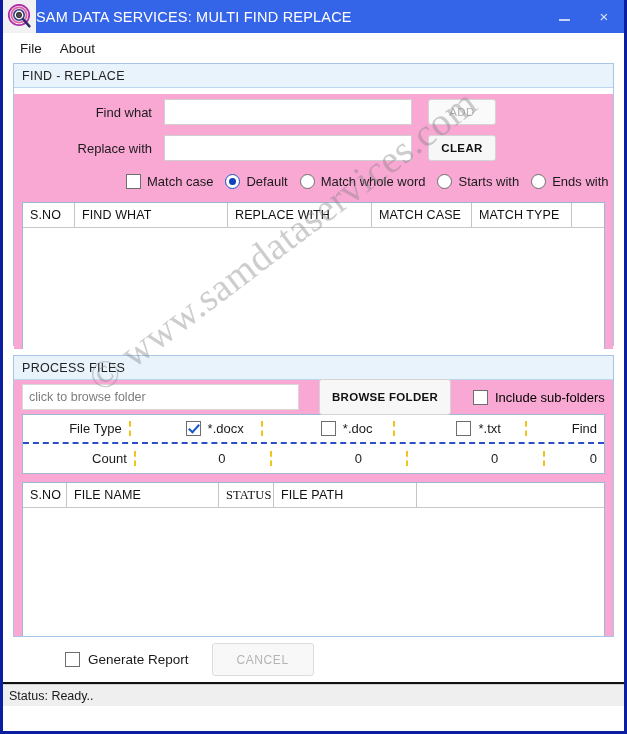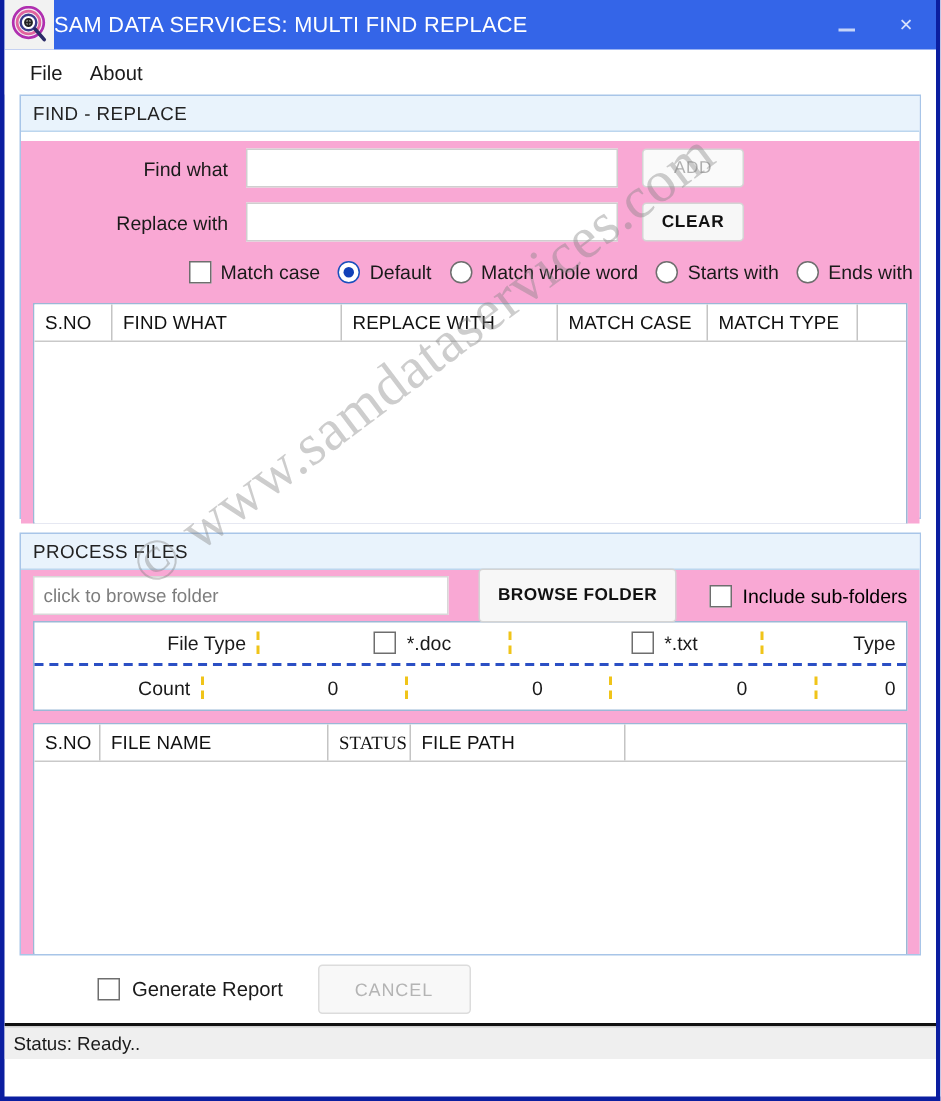--- a/index.html
+++ b/index.html
@@ -451,28 +451,32 @@
         <div class="subfolder-opt">
           <span class="cb"></span>
           <span class="lbl" style="margin-left:7px;">Include sub-folders</span>
         </div>
       </div>
 
       <div class="ft-table">
         <div class="ft-row first">
           <div class="ft-cell label">File Type</div>
           <div class="ft-cell mid">
+            <span class="cb checked"></span>
+            <span>*.docx</span>
+          </div>
+          <div class="ft-cell mid">
             <span class="cb"></span>
             <span>*.doc</span>
           </div>
           <div class="ft-cell mid">
             <span class="cb"></span>
             <span>*.txt</span>
           </div>
-          <div class="ft-cell total">Type</div>
+          <div class="ft-cell total">Find</div>
         </div>
         <div class="ft-row">
           <div class="ft-cell label">Count</div>
           <div class="ft-cell mid">0</div>
           <div class="ft-cell mid">0</div>
           <div class="ft-cell mid">0</div>
           <div class="ft-cell total">0</div>
         </div>
       </div>
 

